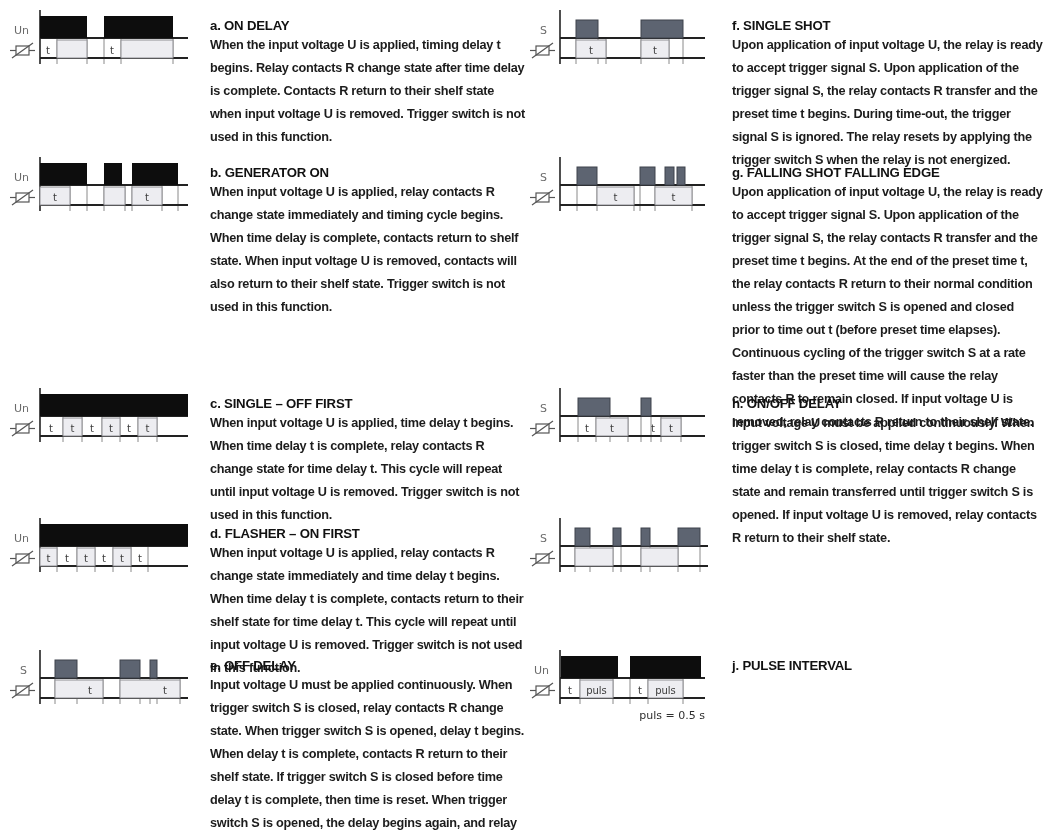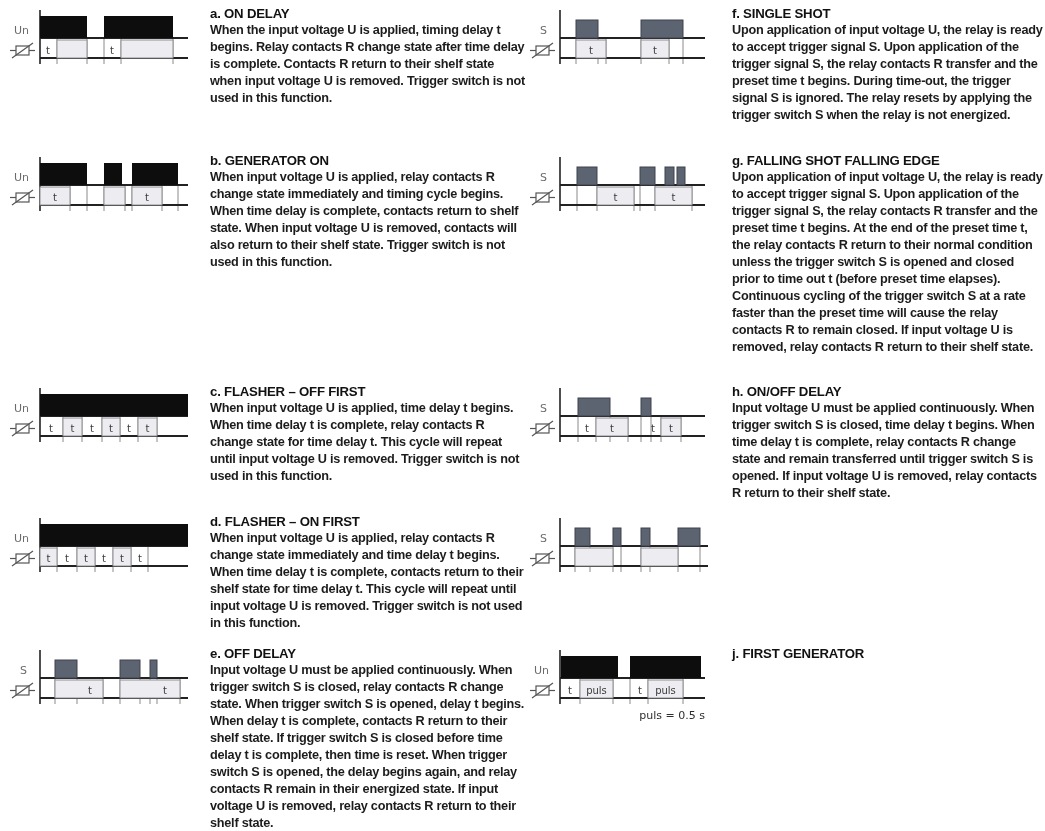--- a/index.html
+++ b/index.html
@@ -1,24 +1,24 @@
 <!DOCTYPE html>
 <html><head>
 <meta charset="utf-8">
 <style>
   html,body{margin:0;padding:0;background:#ffffff;}
   #page{position:relative;width:1045px;height:831px;background:#ffffff;overflow:hidden;
         font-family:"Liberation Sans",sans-serif;color:#1a1a1a;}
   .sec{position:absolute;width:515px;}
   .diag{position:absolute;left:0;top:0;}
-  .txt{position:absolute;top:0;}
+  .txt{position:absolute;top:12px;}
   .col-left .txt{left:202px;width:316px;}
   .col-right .txt{left:204px;width:312px;}
   .txt h3{margin:0;font-size:13.2px;line-height:16px;font-weight:700;color:#111;letter-spacing:-0.2px;}
-  .txt p{margin:0;font-size:12.7px;line-height:17px;font-weight:700;color:#1c1c1c;letter-spacing:-0.25px;}
+  .txt p{margin:0;font-size:12.7px;line-height:23px;font-weight:700;color:#1c1c1c;letter-spacing:-0.25px;}
   svg text{font-family:"DejaVu Sans",sans-serif;}
   .siglabel{font-size:11px;fill:#6b6b6b;}
   .tlabel{font-size:10px;fill:#3c3c3c;}
   .caption{font-size:11px;fill:#2e2e2e;}
 </style>
 </head>
 <body>
 
 <div id="page">
 
@@ -103,21 +103,21 @@
           <text x="43" y="48" class="tlabel" text-anchor="middle">t</text>
           <text x="84" y="48" class="tlabel" text-anchor="middle">t</text>
           <text x="121" y="48" class="tlabel" text-anchor="middle">t</text>
           <text x="6" y="28" class="siglabel">Un</text>
           <rect x="8" y="40" width="13" height="9" fill="#ffffff" stroke="#555" stroke-width="1.2"></rect>
           <line x1="4" y1="52" x2="25" y2="37" stroke="#555" stroke-width="1.2"></line>
           <line x1="2" y1="44.5" x2="8" y2="44.5" stroke="#555" stroke-width="1.2"></line>
           <line x1="21" y1="44.5" x2="27" y2="44.5" stroke="#555" stroke-width="1.2"></line>
         </svg></div>
     <div class="txt">
-      <h3>c. FLASHER – OFF FIRST</h3>
+      <h3>c. SINGLE – OFF FIRST</h3>
       <p>When input voltage U is applied, time delay t begins. When time delay t is complete, relay contacts R change state for time delay t. This cycle will repeat until input voltage U is removed. Trigger switch is not used in this function.</p>
     </div>
   </section>
 
   <section class="sec col-left" style="left:8px;top:514px;">
     <div class="diag"><svg viewBox="0 0 192 64" width="192" height="64">
           <line x1="49" y1="32" x2="49" y2="58" stroke="#8a8a8a" stroke-width="1"></line>
           <line x1="69" y1="32" x2="69" y2="58" stroke="#8a8a8a" stroke-width="1"></line>
           <line x1="87" y1="32" x2="87" y2="58" stroke="#8a8a8a" stroke-width="1"></line>
           <line x1="105" y1="32" x2="105" y2="58" stroke="#8a8a8a" stroke-width="1"></line>
@@ -321,17 +321,17 @@
           <text x="42" y="48" class="tlabel" text-anchor="middle">t</text>
           <text x="112" y="48" class="tlabel" text-anchor="middle">t</text>
           <text x="6" y="28" class="siglabel">Un</text>
           <rect x="8" y="40" width="13" height="9" fill="#ffffff" stroke="#555" stroke-width="1.2"></rect>
           <line x1="4" y1="52" x2="25" y2="37" stroke="#555" stroke-width="1.2"></line>
           <line x1="2" y1="44.5" x2="8" y2="44.5" stroke="#555" stroke-width="1.2"></line>
           <line x1="21" y1="44.5" x2="27" y2="44.5" stroke="#555" stroke-width="1.2"></line>
           <text x="177" y="73" class="caption" text-anchor="end">puls = 0.5 s</text>
         </svg></div>
     <div class="txt">
-      <h3>j. FIRST GENERATOR</h3>
+      <h3>j. PULSE INTERVAL</h3>
     </div>
   </section>
 
 </div>
 
 </body></html>

